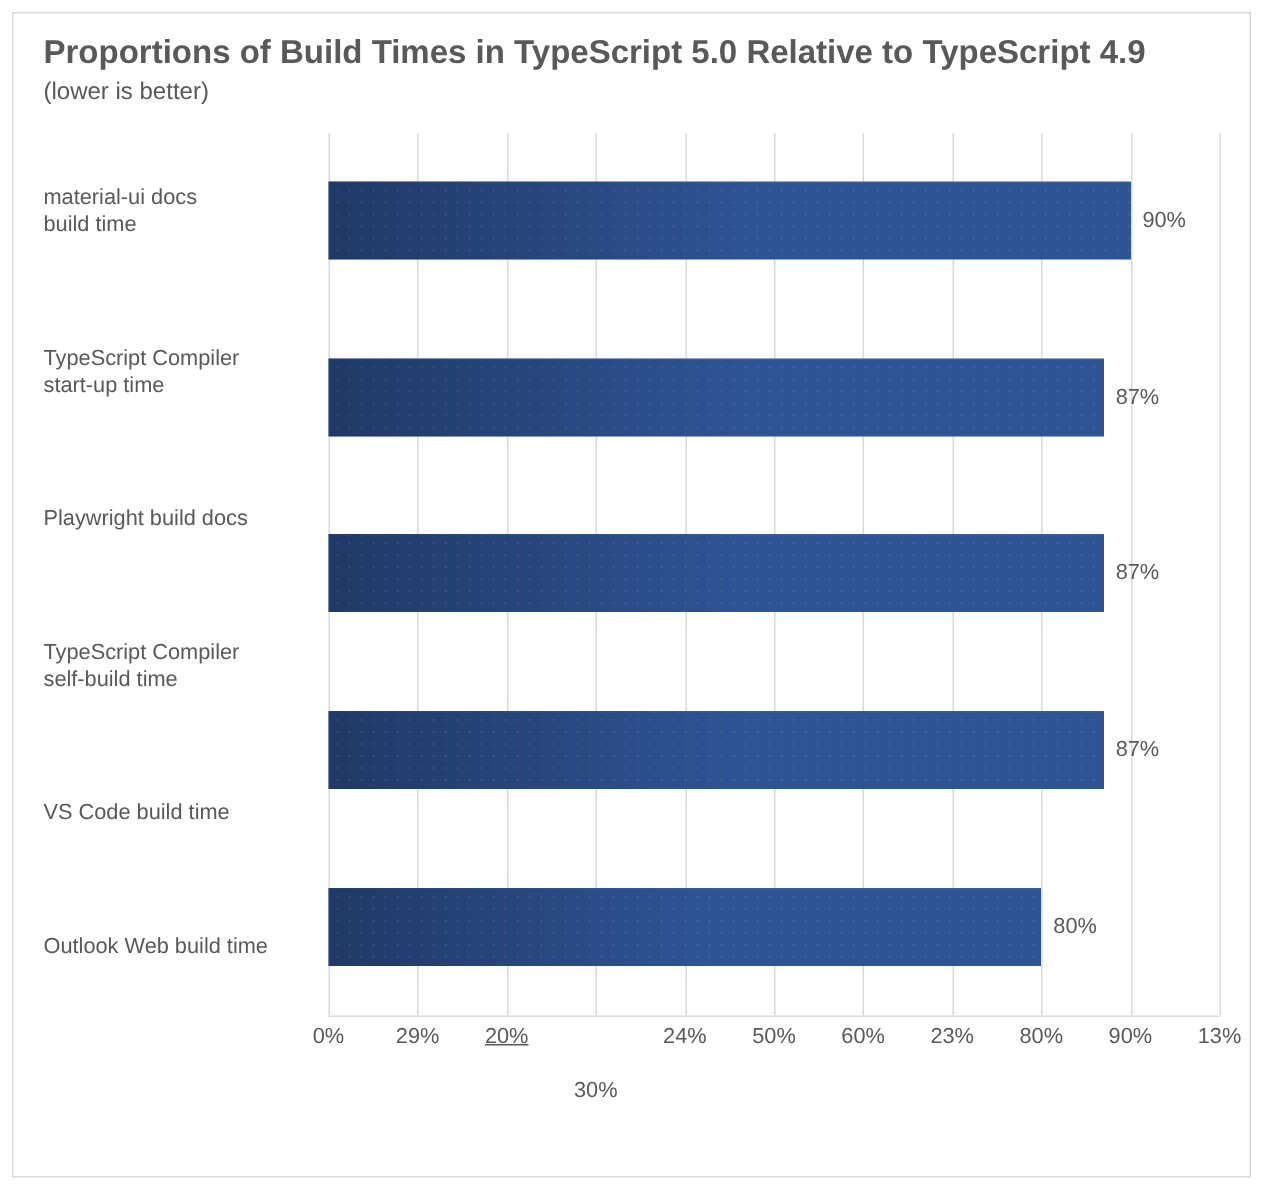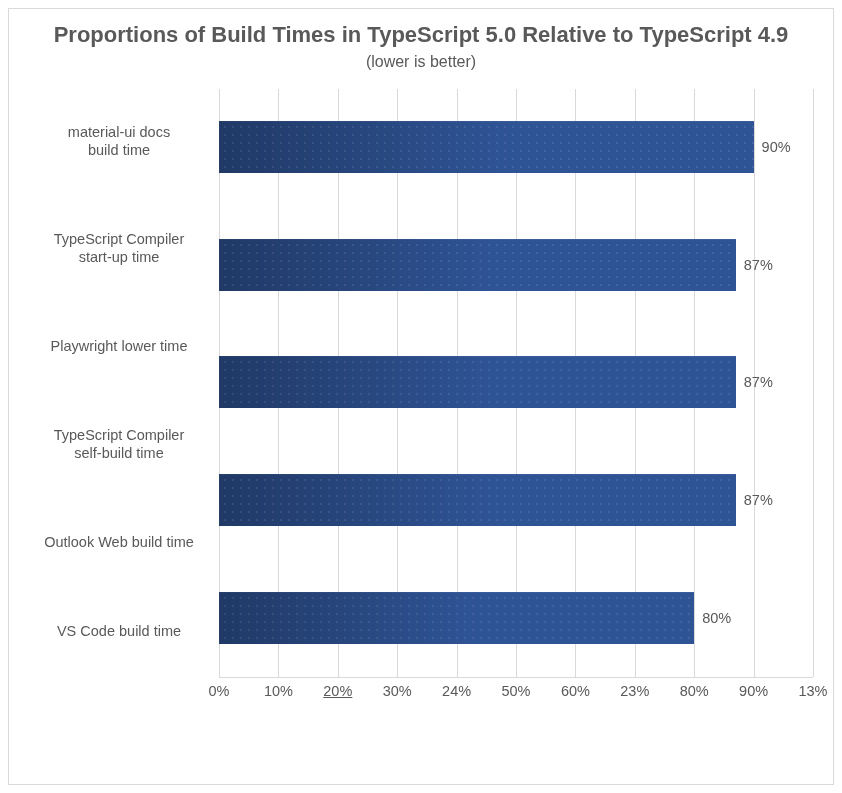--- a/index.html
+++ b/index.html
@@ -21,21 +21,21 @@
     padding: 8px;
   }
   .chart-card {
     width: 100%;
     height: 100%;
     border: 1px solid var(--border-color);
     padding: 12px 20px 16px 20px;
     position: relative;
   }
   .title-block {
-    text-align: center;
+    text-align: left;
     margin-bottom: 18px;
   }
   .title {
     font-size: 22px;
     font-weight: 700;
     color: var(--title-color);
     line-height: 1.25;
   }
   .subtitle {
     font-size: 16px;
@@ -55,21 +55,21 @@
     display: flex;
   }
   .y-labels {
     width: 190px;
     flex: none;
     display: flex;
     flex-direction: column;
     justify-content: space-around;
   }
   .y-label {
-    text-align: center;
+    text-align: left;
     font-size: 14.5px;
     line-height: 1.2;
     color: var(--text-color);
     padding-right: 10px;
     white-space: pre-line;
   }
   .grid-area {
     position: relative;
     flex: 1;
   }
@@ -161,25 +161,25 @@
   </div>
 
   <div class="plot">
     <div class="plot-body">
 
       <div class="y-labels">
         <div class="y-label">material-ui docs
 build time</div>
         <div class="y-label">TypeScript Compiler
 start-up time</div>
-        <div class="y-label">Playwright lower time</div>
+        <div class="y-label">Playwright build docs</div>
         <div class="y-label">TypeScript Compiler
 self-build time</div>
+        <div class="y-label">VS Code build time</div>
         <div class="y-label">Outlook Web build time</div>
-        <div class="y-label">VS Code build time</div>
       </div>
 
       <div class="grid-area">
         <div class="gridlines" id="gridlines">
             <div class="gridline" style="left: 0%;"></div>
             <div class="gridline" style="left: 10%;"></div>
             <div class="gridline" style="left: 20%;"></div>
             <div class="gridline" style="left: 30%;"></div>
             <div class="gridline" style="left: 40%;"></div>
             <div class="gridline" style="left: 50%;"></div>
@@ -211,23 +211,23 @@
             <span class="bar-label">80%</span>
           </div>
         </div>
       </div>
 
     </div>
 
     <div class="x-axis" id="x-axis">
       <div class="x-axis-line"></div>
     <div class="x-tick" style="left: 0%;">0%</div>
-        <div class="x-tick" style="left: 10%;">10%</div>
+        <div class="x-tick" style="left: 10%;">29%</div>
         <div class="x-tick" style="left: 20%; text-decoration: underline;">20%</div>
-        <div class="x-tick" style="left: 30%;">30%</div>
+        <div class="x-tick" style="left: 30%; margin-top: 36px;">30%</div>
         <div class="x-tick" style="left: 40%;">24%</div>
         <div class="x-tick" style="left: 50%;">50%</div>
         <div class="x-tick" style="left: 60%; text-align: right;">60%</div>
         <div class="x-tick" style="left: 70%;">23%</div>
         <div class="x-tick" style="left: 80%;">80%</div>
         <div class="x-tick" style="left: 90%;">90%</div>
         <div class="x-tick" style="left: 100%;">13%</div>
       </div>
   </div>
 

